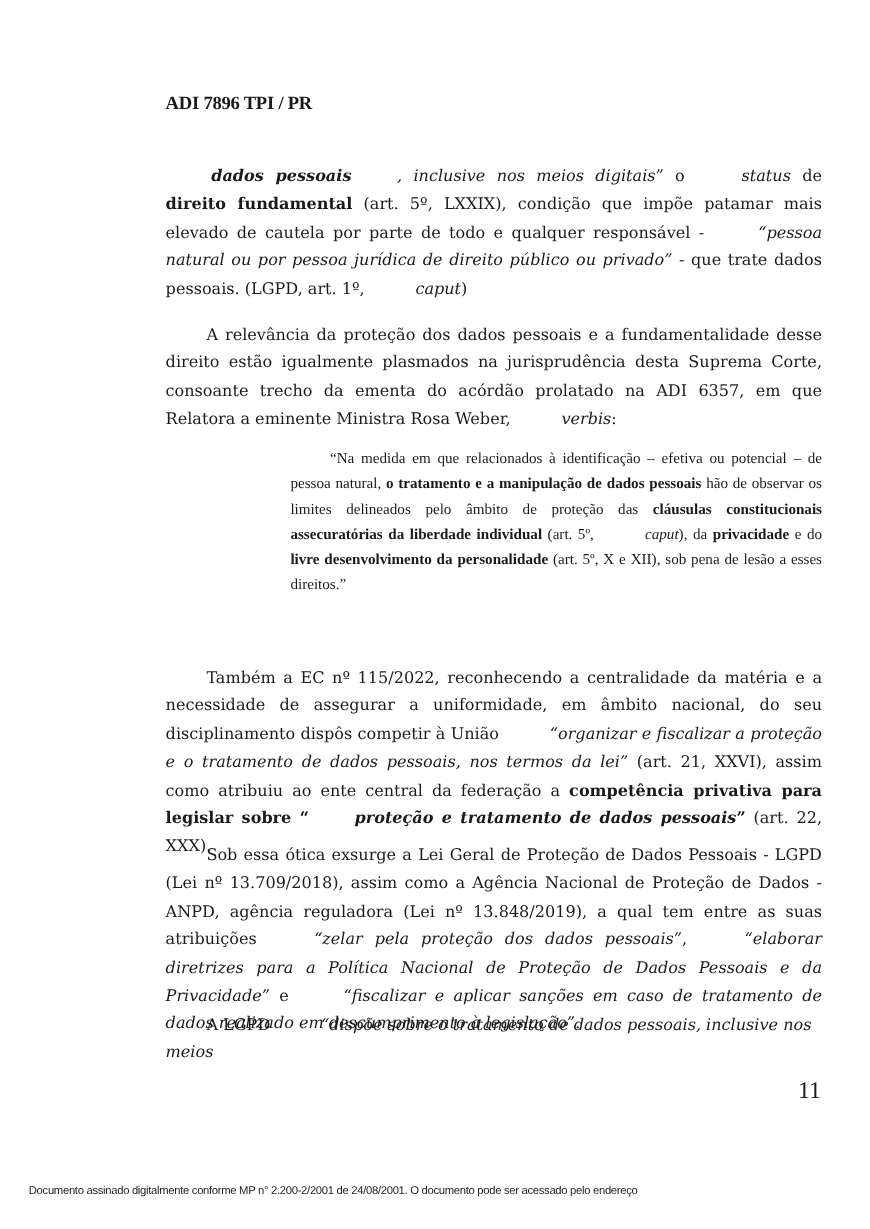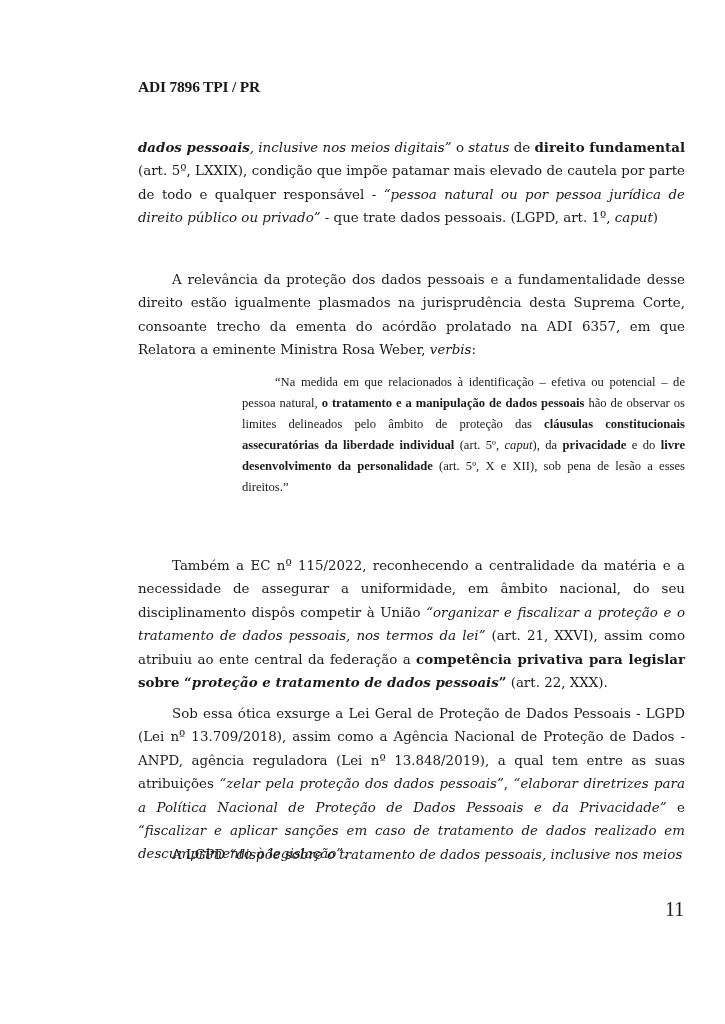--- a/index.html
+++ b/index.html
@@ -14,21 +14,21 @@
     font-family: "DejaVu Serif", serif; font-size: 13.4px; line-height: 23.4px;
     text-align: justify;
   }
   .p { margin: 0; }
   .indent { text-indent: 34px; }
   .quote {
     position: absolute; left: 242px; width: 443px; top: 372px;
     font-family: Liberation Serif, serif; font-size: 12.6px; line-height: 20.9px;
     text-align: justify; text-indent: 33px; margin: 0;
   }
-  i, .it { font-style: italic; }
+  i, .it { font-style: italic; margin-left: 38px; }
   b { font-weight: bold; }
   .pagenum {
     position: absolute; left: 665px; top: 898px;
     font-family: "Liberation Serif", serif; font-size: 20px;
   }
   .footer {
     position: absolute; left: 24px; top: 985px;
     font-family: "Liberation Sans", sans-serif; font-size: 9.4px; line-height: 13px;
     color: #222; letter-spacing: -0.25px; white-space: nowrap;
   }
@@ -58,14 +58,15 @@
     <p class="p indent"><span>Sob essa ótica exsurge a Lei Geral de Proteção de Dados Pessoais - LGPD (Lei nº 13.709/2018), assim como a Agência Nacional de Proteção de Dados - ANPD, agência reguladora (Lei nº 13.848/2019), a qual tem entre as suas atribuições </span><i>“zelar pela proteção dos dados pessoais”</i><span>, </span><i>“elaborar diretrizes para a Política Nacional de Proteção de Dados Pessoais e da Privacidade”</i><span> e </span><i>“fiscalizar e aplicar sanções em caso de tratamento de dados realizado em descumprimento à legislação”</i><span>.</span></p>
   </div>
 
   <div class="body" style="top:843px;">
     <p class="p indent" style="text-align:left;"><span>A LGPD </span><i>“dispõe sobre o tratamento de dados pessoais, inclusive nos meios</i></p>
   </div>
 
   <div class="pagenum">11</div>
 
   <div class="footer">
+    <div>Documento assinado digitalmente conforme MP n° 2.200-2/2001 de 24/08/2001. O documento pode ser acessado pelo endereço</div>
   </div>
 </div>
 
 </body></html>

